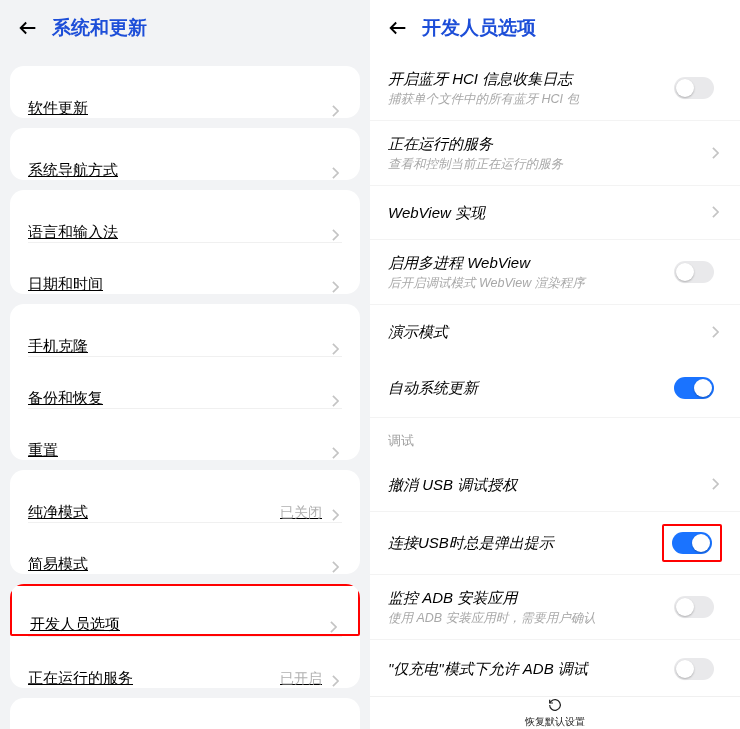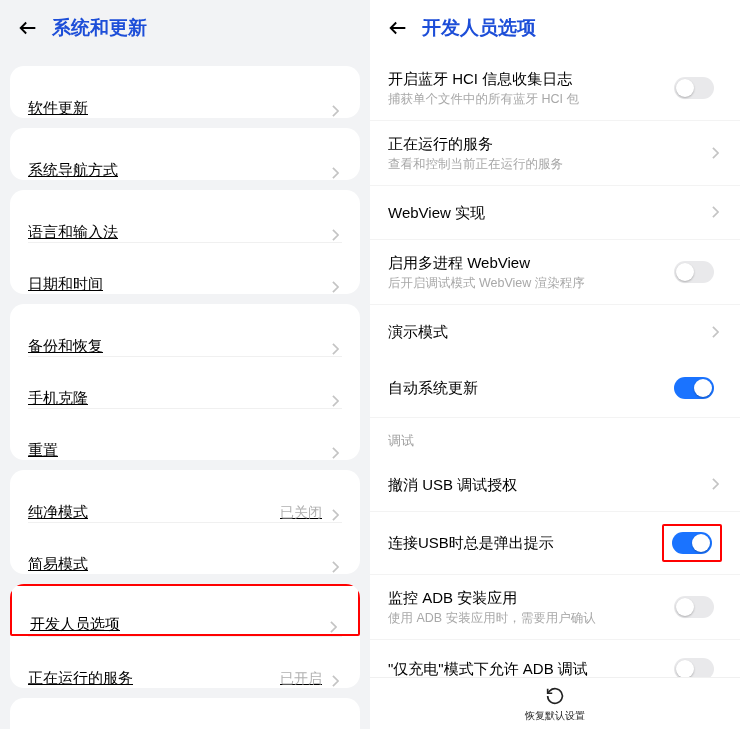--- a/index.html
+++ b/index.html
@@ -84,20 +84,21 @@
   }
 
   
   .r-row {
     display: flex;
     align-items: center;
     padding: 12px 18px;
     min-height: 54px;
     border-bottom: 1px solid #f3f3f3;
     cursor: pointer;
+    font-style: italic;
   }
   .r-row.noborder { border-bottom: none; }
   .r-text { flex: 1; display: flex; flex-direction: column; justify-content: center; }
   .r-title { font-size: 15px; color: #000; line-height: 1.4; }
   .r-sub   { font-size: 12.5px; color: #a8a8a8; margin-top: 2px; line-height: 1.35; }
   .r-right { display: flex; align-items: center; }
 
   .toggle {
     width: 40px; height: 22px; border-radius: 11px;
     position: relative;
@@ -119,21 +120,21 @@
 
   .group-label {
     font-size: 13px;
     color: #a0a0a0;
     padding: 14px 18px 8px 18px;
   }
 
   .footer {
     position: absolute;
     bottom: 0; left: 0; right: 0;
-    height: 52px;
+    height: 33px;
     background: #fff;
     display: flex;
     flex-direction: column;
     align-items: center;
     justify-content: center;
     gap: 2px;
     border-top: 1px solid #f0f0f0;
   }
   .footer svg { width: 22px; height: 22px; stroke: #222; stroke-width: 1.8; fill: none; }
   .footer-text { font-size: 10px; color: #222; }
@@ -203,29 +204,29 @@
           <span class="row-label">日期和时间</span>
           <span class="chev">
             <svg viewBox="0 0 8 14">
               <path d="M1 1l6 6-6 6"></path>
             </svg>
           </span>
         </div>
       </div>
       <div class="section">
         <div class="row">
+          <span class="row-label">手机克隆</span>
+          <span class="chev">
+            <svg viewBox="0 0 8 14">
+              <path d="M1 1l6 6-6 6"></path>
+            </svg>
+          </span>
+        </div>
+        <div class="row">
           <span class="row-label">备份和恢复</span>
-          <span class="chev">
-            <svg viewBox="0 0 8 14">
-              <path d="M1 1l6 6-6 6"></path>
-            </svg>
-          </span>
-        </div>
-        <div class="row">
-          <span class="row-label">手机克隆</span>
           <span class="chev">
             <svg viewBox="0 0 8 14">
               <path d="M1 1l6 6-6 6"></path>
             </svg>
           </span>
         </div>
         <div class="row">
           <span class="row-label">重置</span>
           <span class="chev">
             <svg viewBox="0 0 8 14">

